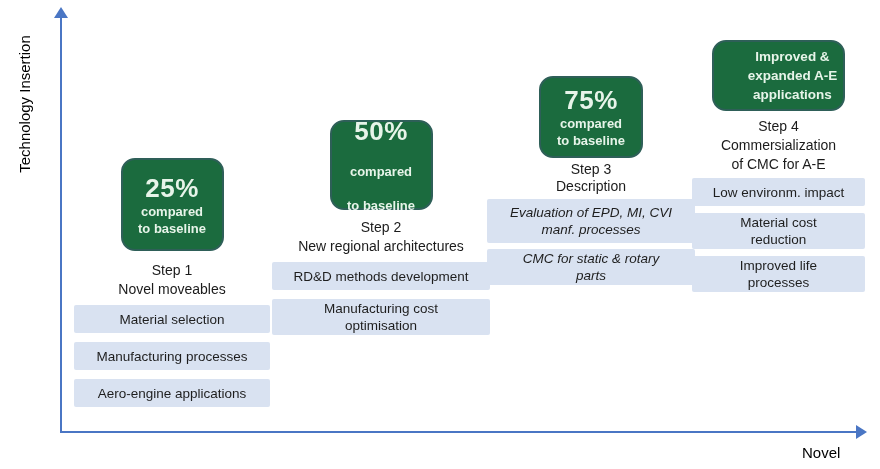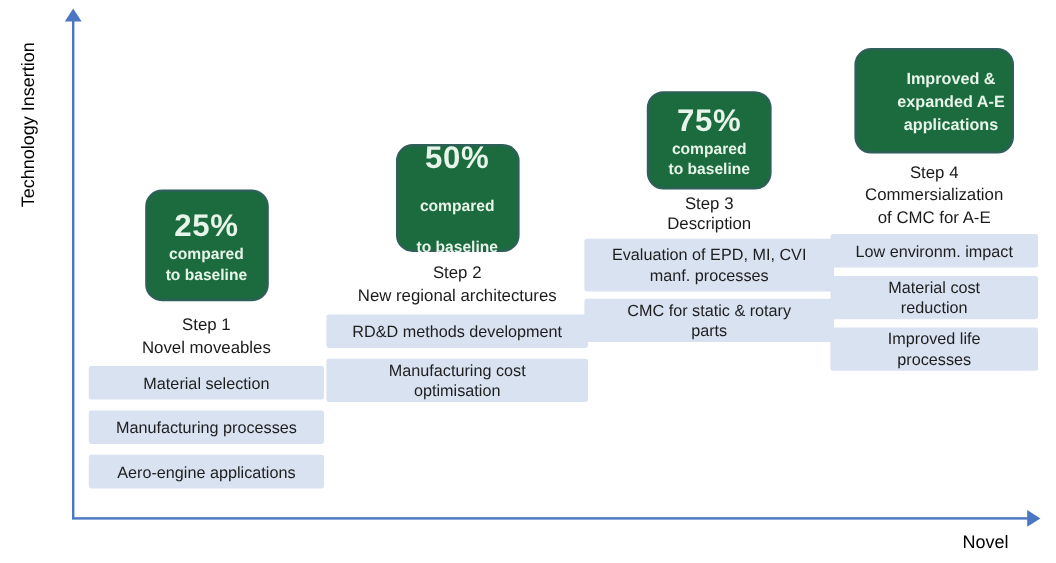--- a/index.html
+++ b/index.html
@@ -33,39 +33,39 @@
   .col2{left:272px;top:120px;width:218px;}
   .col3{left:487px;top:76px;width:208px;}
   .col4{left:692px;top:40px;width:173px;}
 
   .badge{margin:0 auto;box-sizing:border-box;border-radius:14px;
     background:var(--green-fill);border:2px solid var(--green-border);
     color:var(--green-text);display:flex;flex-direction:column;align-items:center;justify-content:center;}
   .col1 .badge{width:103px;height:93px;}
   .col2 .badge{width:103px;height:90px;gap:17px;}
   .col3 .badge{width:104px;height:82px;}
-  .col4 .badge{width:133px;height:88px;padding-left:28px;}
+  .col4 .badge{width:133px;height:71px;padding-left:28px;}
   .badge-big{font-size:26px;font-weight:600;line-height:30px;letter-spacing:.5px;}
   .badge-small{font-size:13px;font-weight:700;line-height:17px;}
   .col4 .badge-small{font-size:13.5px;line-height:19px;}
 
   .step-title,.step-sub{font-size:14px;line-height:19px;color:#1b1b1b;}
   .step-title{margin-top:8px;}
   .col1 .step-title{margin-top:10px;}
   .col3 .step-title{margin-top:3px;}
   .col4 .step-title{margin-top:6px;}
   .col3 .step-title,.col3 .step-sub{line-height:17px;}
   .step-sub.last{margin-bottom:6px;}
   .col3 .step-sub.last{margin-bottom:4px;}
   .col4 .step-sub.last{margin-bottom:4px;}
 
   .item{background:var(--item-fill);color:var(--item-text);border-radius:2px;
     min-height:28px;box-sizing:border-box;padding:1px 20px;margin-bottom:9px;
     display:flex;align-items:center;justify-content:center;font-size:13.5px;line-height:17px;}
-  .col3 .item{margin-bottom:6px;}
+  .col3 .item{margin-bottom:6px;font-style:italic;}
   .col4 .item{margin-bottom:7px;}
   .item.two-line{min-height:44px;}
 </style>
 </head>
 <body>
 
 <div class="canvas">
 
   <div class="y-axis"></div>
   <div class="y-arrow"></div>

